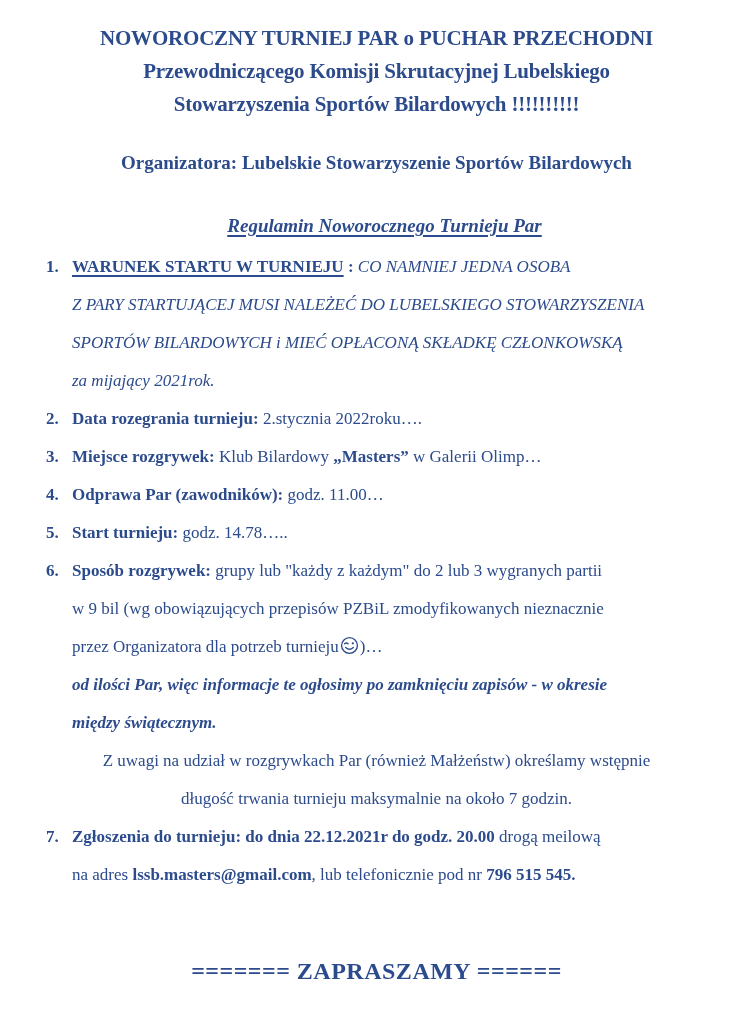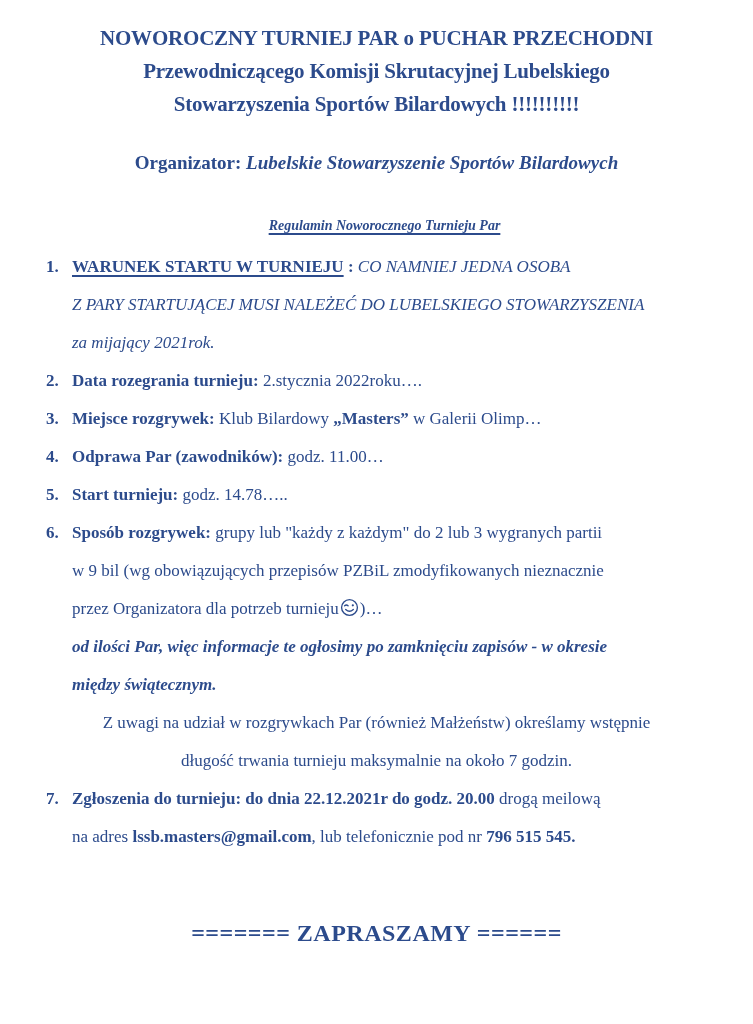--- a/index.html
+++ b/index.html
@@ -8,24 +8,24 @@
     background:#ffffff;
     color:#2c4b8c;
     font-family:"Liberation Serif","DejaVu Serif",serif;
     overflow:hidden;
   }
   .flyer { position:relative; width:753px; height:1024px; padding-top:22px; }
 
   .title { text-align:center; font-weight:700; font-size:21px; line-height:33px; letter-spacing:-0.2px; }
 
   .organizer { text-align:center; font-size:19px; line-height:24px; margin-top:30px; font-weight:700; }
-  .organizer .name { font-style:italic; }
+  .organizer .name { }
 
   .subtitle {
-    text-align:center; font-size:14px; line-height:25px; margin-top:38px;
+    text-align:center; font-size:19px; line-height:25px; margin-top:38px;
     font-weight:700; font-style:italic;margin-left:16px;
   }
   .subtitle span { text-decoration:underline; text-underline-offset:3px; text-decoration-thickness:1.5px; }
 
   .rules { margin-top:10px; font-size:17px; }
   .line { position:relative; height:38px; line-height:38px; padding-left:72px; white-space:nowrap; }
   .num { position:absolute; left:46px; font-weight:700; }
   .b { font-weight:700; }
   .i { font-style:italic; }
   .u { text-decoration:underline; text-underline-offset:3px; text-decoration-thickness:1.5px; }
@@ -43,34 +43,37 @@
 
 <div class="flyer">
 
   <header class="title">
     <div>NOWOROCZNY TURNIEJ PAR o PUCHAR PRZECHODNI</div>
     <div>Przewodniczącego Komisji Skrutacyjnej Lubelskiego</div>
     <div>Stowarzyszenia Sportów Bilardowych !!!!!!!!!!</div>
   </header>
 
   <div class="organizer">
-    <span>Organizator: </span><span class="name">Lubelskie Stowarzyszenie Sportów Bilardowych</span>
+    <span>Organizatora: </span><span class="name">Lubelskie Stowarzyszenie Sportów Bilardowych</span>
   </div>
 
   <div class="subtitle">
     <span>Regulamin Noworocznego Turnieju Par</span>
   </div>
 
   <div class="rules">
 
     <div class="line">
       <span class="num">1.</span><span class="b u">WARUNEK STARTU W TURNIEJU</span><span class="b"> : </span><span class="i">CO NAMNIEJ JEDNA OSOBA</span>
     </div>
     <div class="line">
       <span class="i">Z PARY STARTUJĄCEJ MUSI NALEŻEĆ DO LUBELSKIEGO STOWARZYSZENIA</span>
+    </div>
+    <div class="line">
+      <span class="i">SPORTÓW BILARDOWYCH i MIEĆ OPŁACONĄ SKŁADKĘ CZŁONKOWSKĄ</span>
     </div>
     <div class="line">
       <span class="i">za mijający 2021rok.</span>
     </div>
 
     <div class="line">
       <span class="num">2.</span><span class="b">Data rozegrania turnieju:</span><span> 2.stycznia 2022roku….</span>
     </div>
 
     <div class="line">

